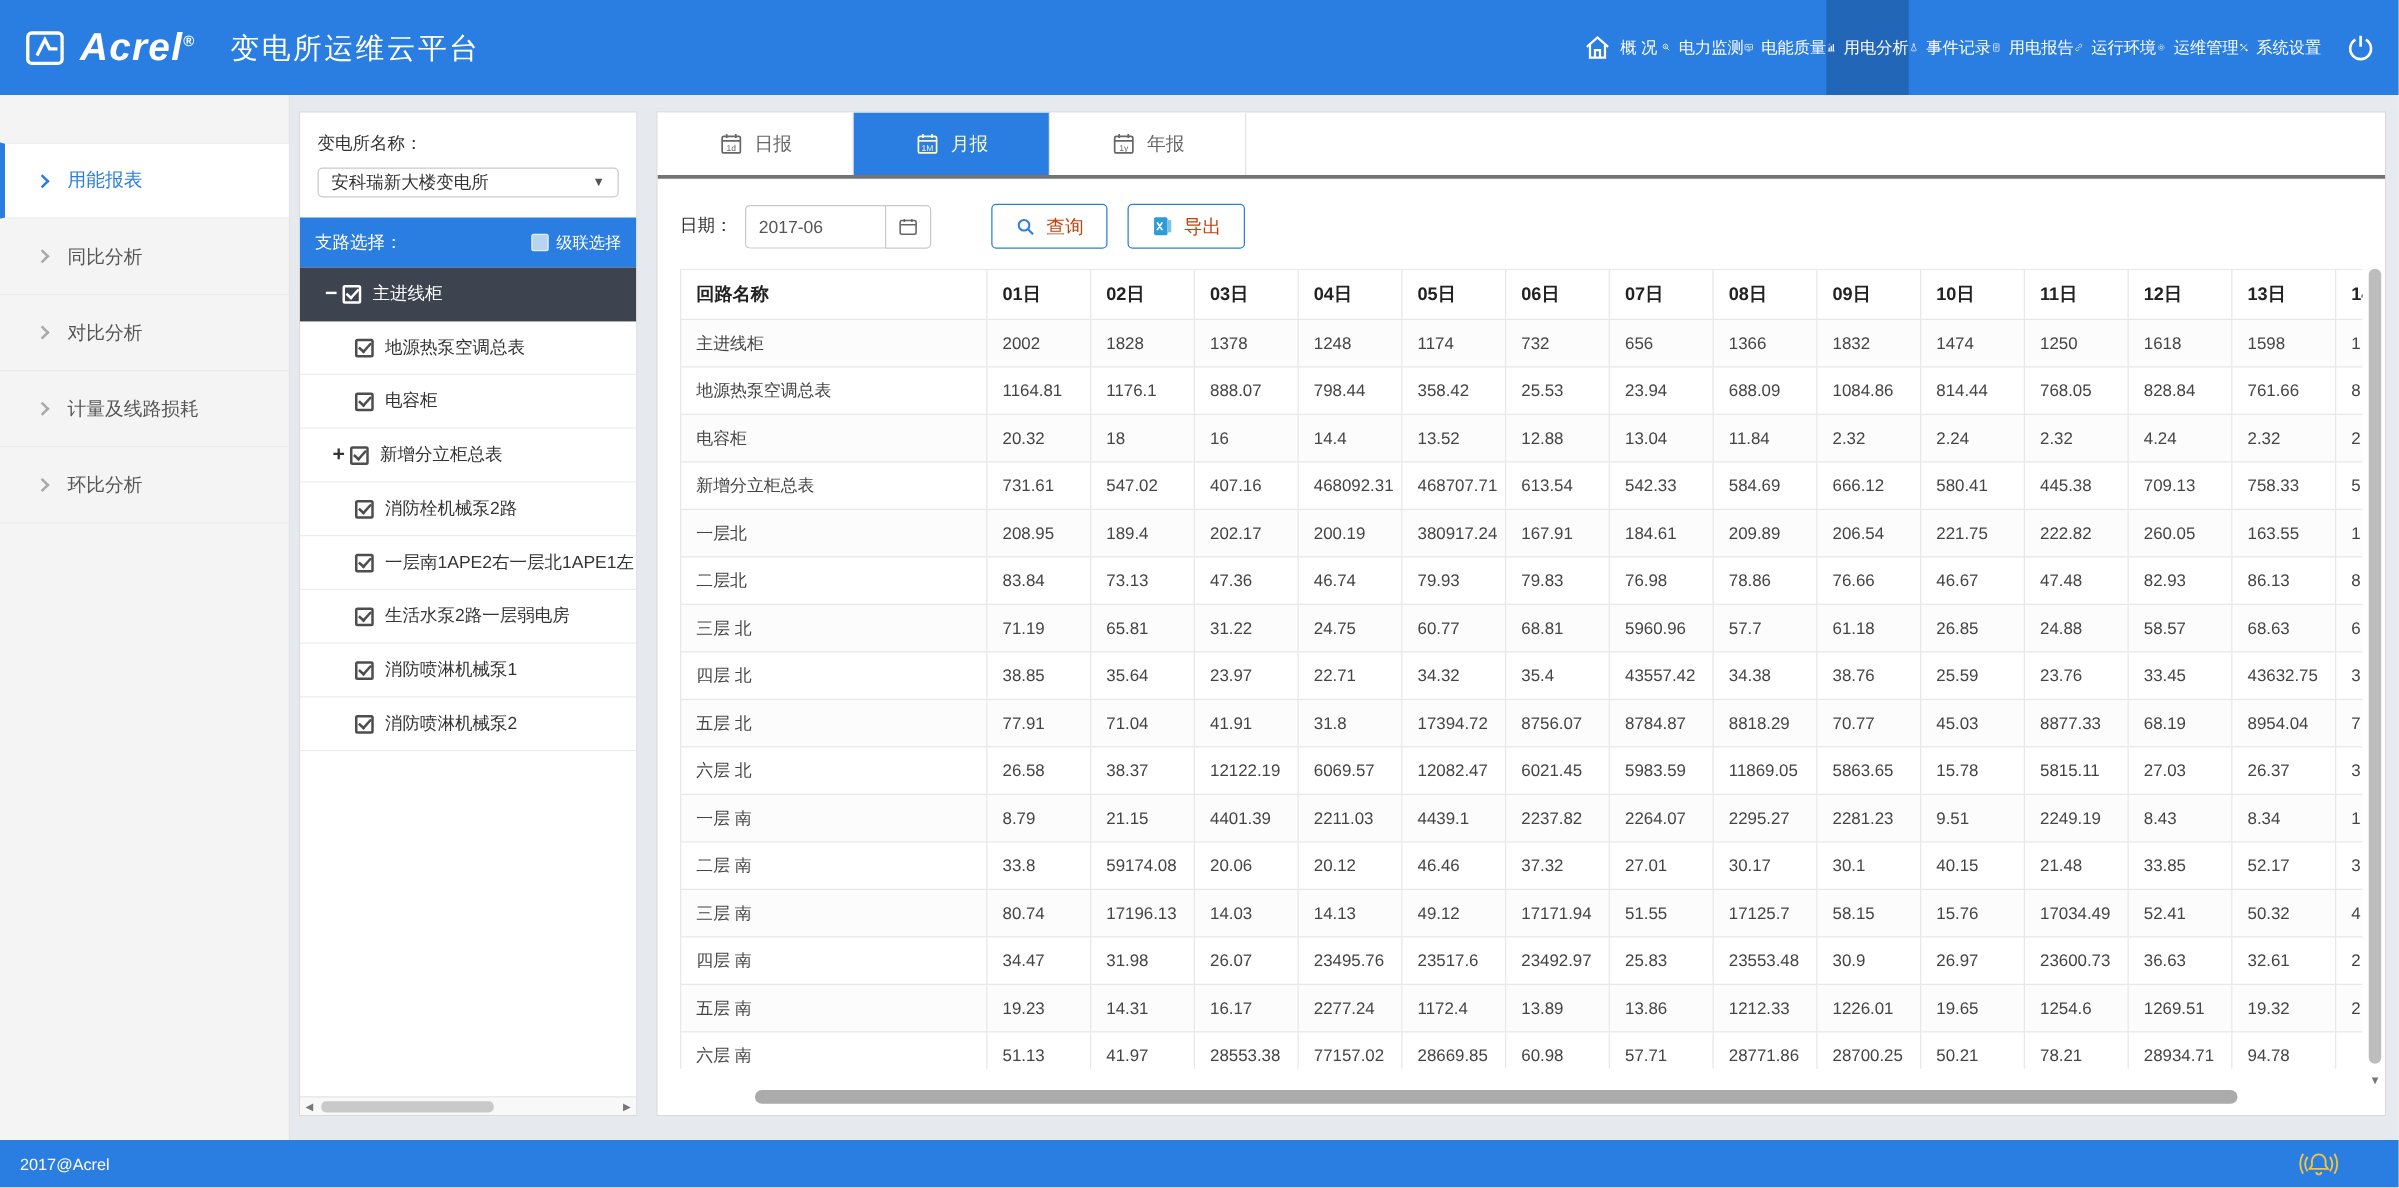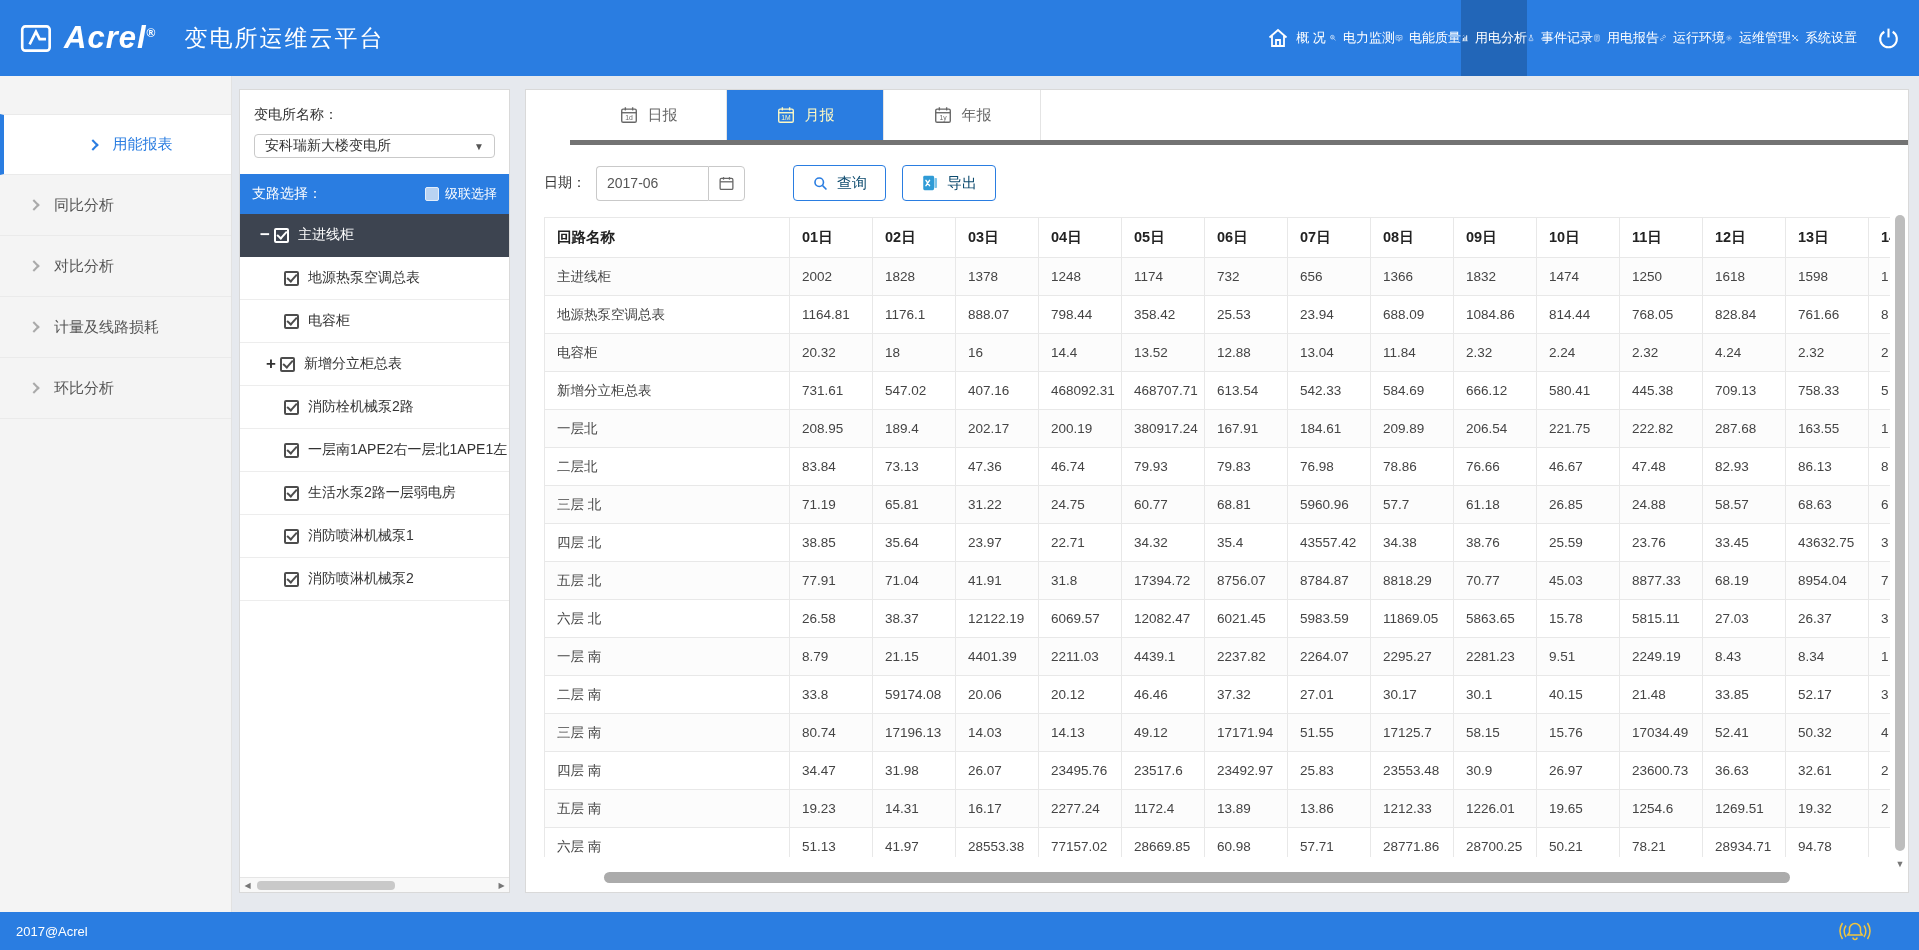--- a/index.html
+++ b/index.html
@@ -21,21 +21,21 @@
   .power-btn { width:62px; height:100%; display:flex; align-items:center; justify-content:center; cursor:pointer; }
   .power-btn svg { width:25px; height:25px; }
 
   
   .main { flex:1; display:flex; min-height:0; position:relative; }
 
   
   .sidebar { width:232px; background:#f4f4f4; border-right:1px solid #e2e2e2; padding-top:38px; }
   .side-item { height:61px; display:flex; align-items:center; padding-left:30px; font-size:15px; color:#555;
                border-bottom:1px solid #eaeaea; cursor:pointer; background:#f4f4f4; }
-  .side-item:first-child { border-top:1px solid #eaeaea;justify-content:center; }
+  .side-item:first-child { border-top:1px solid #eaeaea; }
   .chev { width:8px; height:8px; border-top:2px solid #a9a9a9; border-right:2px solid #a9a9a9; transform:rotate(45deg); margin-right:16px; flex:0 0 auto; }
   .side-item.active { background:#fff; color:#2a7de1; border-left:4px solid #2a7de1; padding-left:26px; }
   .side-item.active .chev { border-color:#2a7de1; }
 
   
   .tree-panel { position:absolute; left:239px; top:13px; width:271px; bottom:19px; background:#fff; border:1px solid #d9d9d9; overflow:hidden; }
   .tp-top { padding:16px 14px 2px; }
   .tp-label { font-size:14px; color:#333; margin-bottom:10px; }
   .tp-select { height:24px; border:1px solid #c9c9c9; border-radius:4px; display:flex; align-items:center; justify-content:space-between; padding:0 10px; font-size:14px; color:#333; background:#fff; cursor:pointer; }
   .caret { font-size:10px; color:#555; }
@@ -54,29 +54,29 @@
   .lvl1 { padding-left:44px; }
   .lvl1.has-toggle { padding-left:22px; }
   .tree-label { overflow:hidden; }
   .tp-scroll { position:absolute; left:0; right:0; bottom:0; height:15px; background:#f8f8f8; border-top:1px solid #e5e5e5; display:flex; align-items:center; }
   .tp-scroll .sarrow { width:15px; font-size:8px; color:#777; text-align:center; cursor:pointer; }
   .tp-thumb { height:9px; width:138px; background:#c9c9c9; border-radius:4px; margin-left:2px; cursor:pointer; }
   .tp-scroll .right { margin-left:auto; }
 
   
   .content-panel { position:absolute; left:525px; top:13px; right:10px; bottom:19px; background:#fff; border:1px solid #d9d9d9; overflow:hidden; }
-  .tabs { display:flex; border-bottom:5px solid #737373;margin-left:44px; }
+  .tabs { display:flex; border-bottom:3px solid #737373; }
   .tab { width:157px; height:50px; display:flex; align-items:center; justify-content:center; gap:9px; font-size:15px; color:#666; background:#fff; border-right:1px solid #e4e4e4; cursor:pointer; }
   .tab svg { width:20px; height:20px; }
   .tab.active { background:#2a7de1; color:#fef9c3; }
   .filter { display:flex; align-items:center; margin:20px 18px 0; }
   .date-label { font-size:14px; color:#333; margin-right:10px; }
   .date-input { width:112px; height:35px; border:1px solid #c9c9c9; border-right:none; border-radius:4px 0 0 4px; padding:0 10px; font-size:14px; color:#555; display:flex; align-items:center; background:#fff; }
   .cal-btn { width:37px; height:35px; border:1px solid #c9c9c9; border-radius:0 4px 4px 0; display:flex; align-items:center; justify-content:center; background:#fff; cursor:pointer; }
-  .btn { height:36px; display:inline-flex; align-items:center; gap:8px; padding:0 18px; border:1px solid #2a7de1; border-radius:4px; color:#0c4a6e; font-size:15px; background:#fff; cursor:pointer; }
+  .btn { height:36px; display:inline-flex; align-items:center; gap:8px; padding:0 18px; border:1px solid #2a7de1; border-radius:4px; color:#c2410c; font-size:15px; background:#fff; cursor:pointer; }
   .btn-query { margin-left:48px; }
   .btn-export { margin-left:16px; }
 
   .table-wrap { margin:16px 18px 0; height:640px; overflow:hidden; position:relative; }
   table { border-collapse:collapse; table-layout:fixed; width:1407px; background:#fff; }
   th, td { border:1px solid #e8e8e8; padding:0 0 0 12px; text-align:left; white-space:nowrap; overflow:hidden; }
   th { height:40px; font-weight:bold; font-size:14.5px; color:#222; background:#fff; }
   td { height:38px; font-size:13.5px; color:#444; }
   tbody tr:nth-child(odd) td { background:#fcfcfc; }
 
@@ -454,21 +454,21 @@
                 <td>189.4</td>
                 <td>202.17</td>
                 <td>200.19</td>
                 <td>380917.24</td>
                 <td>167.91</td>
                 <td>184.61</td>
                 <td>209.89</td>
                 <td>206.54</td>
                 <td>221.75</td>
                 <td>222.82</td>
-                <td>287.68</td>
+                <td>260.05</td>
                 <td>163.55</td>
                 <td>1</td>
               </tr>
               <tr>
                 <td>二层北</td>
                 <td>83.84</td>
                 <td>73.13</td>
                 <td>47.36</td>
                 <td>46.74</td>
                 <td>79.93</td>

